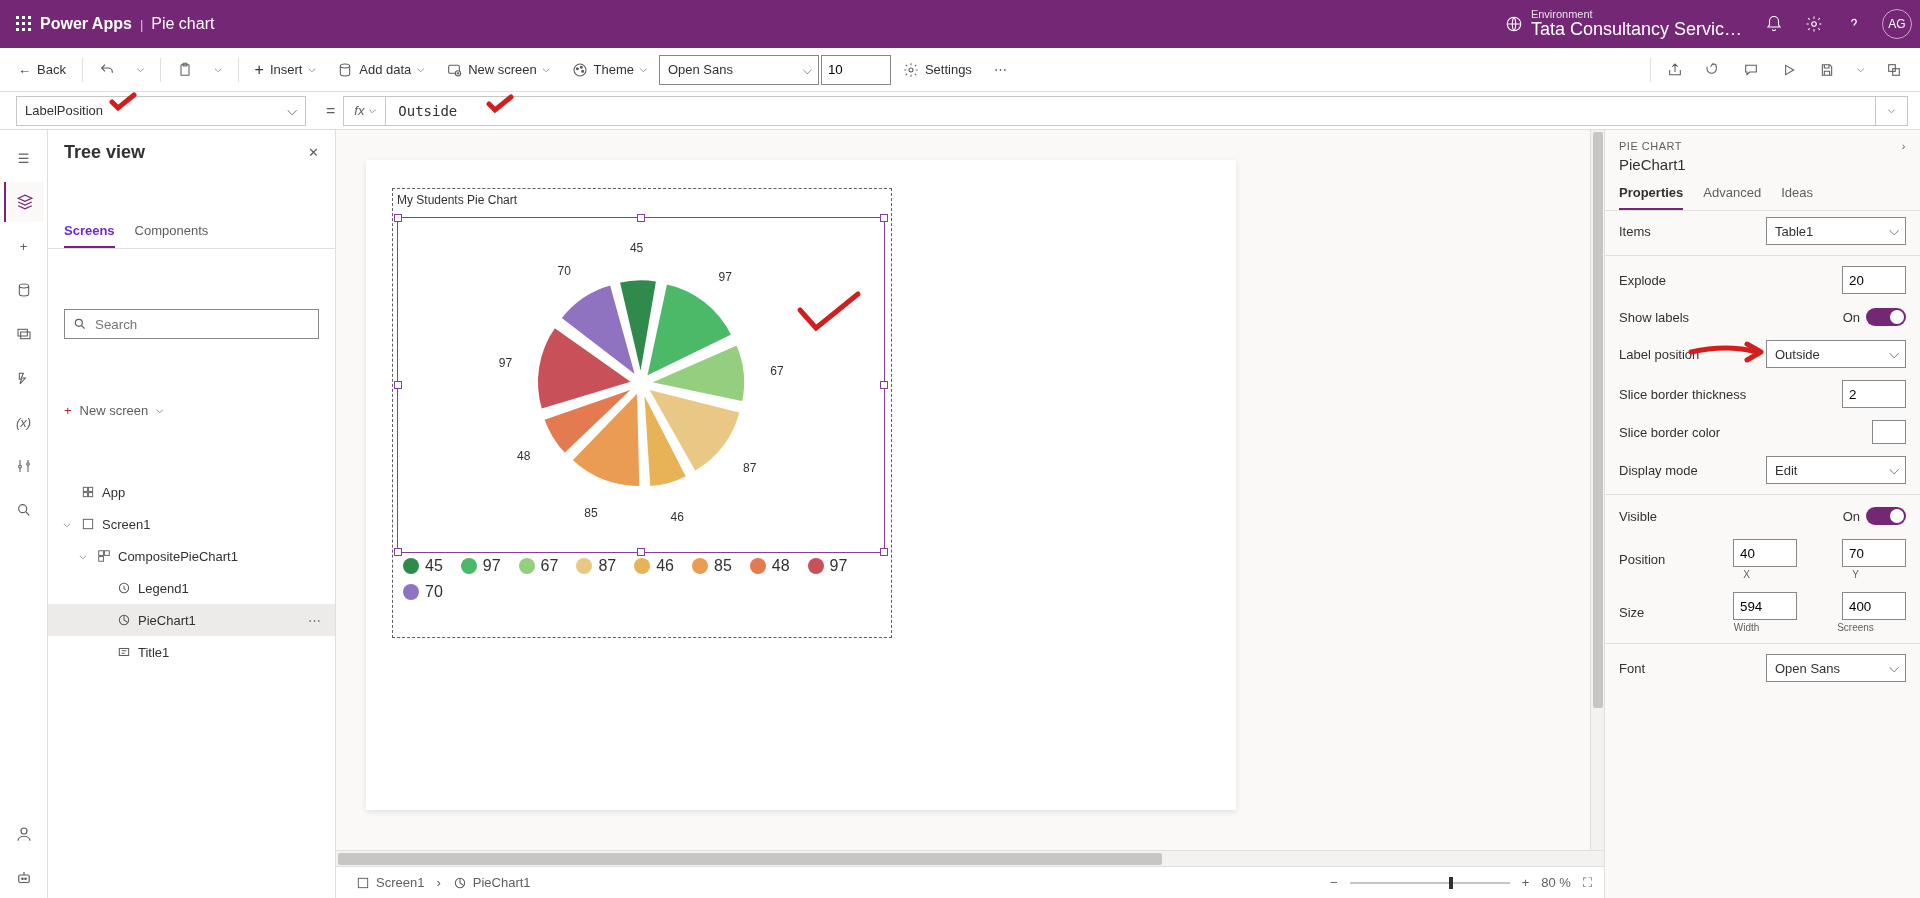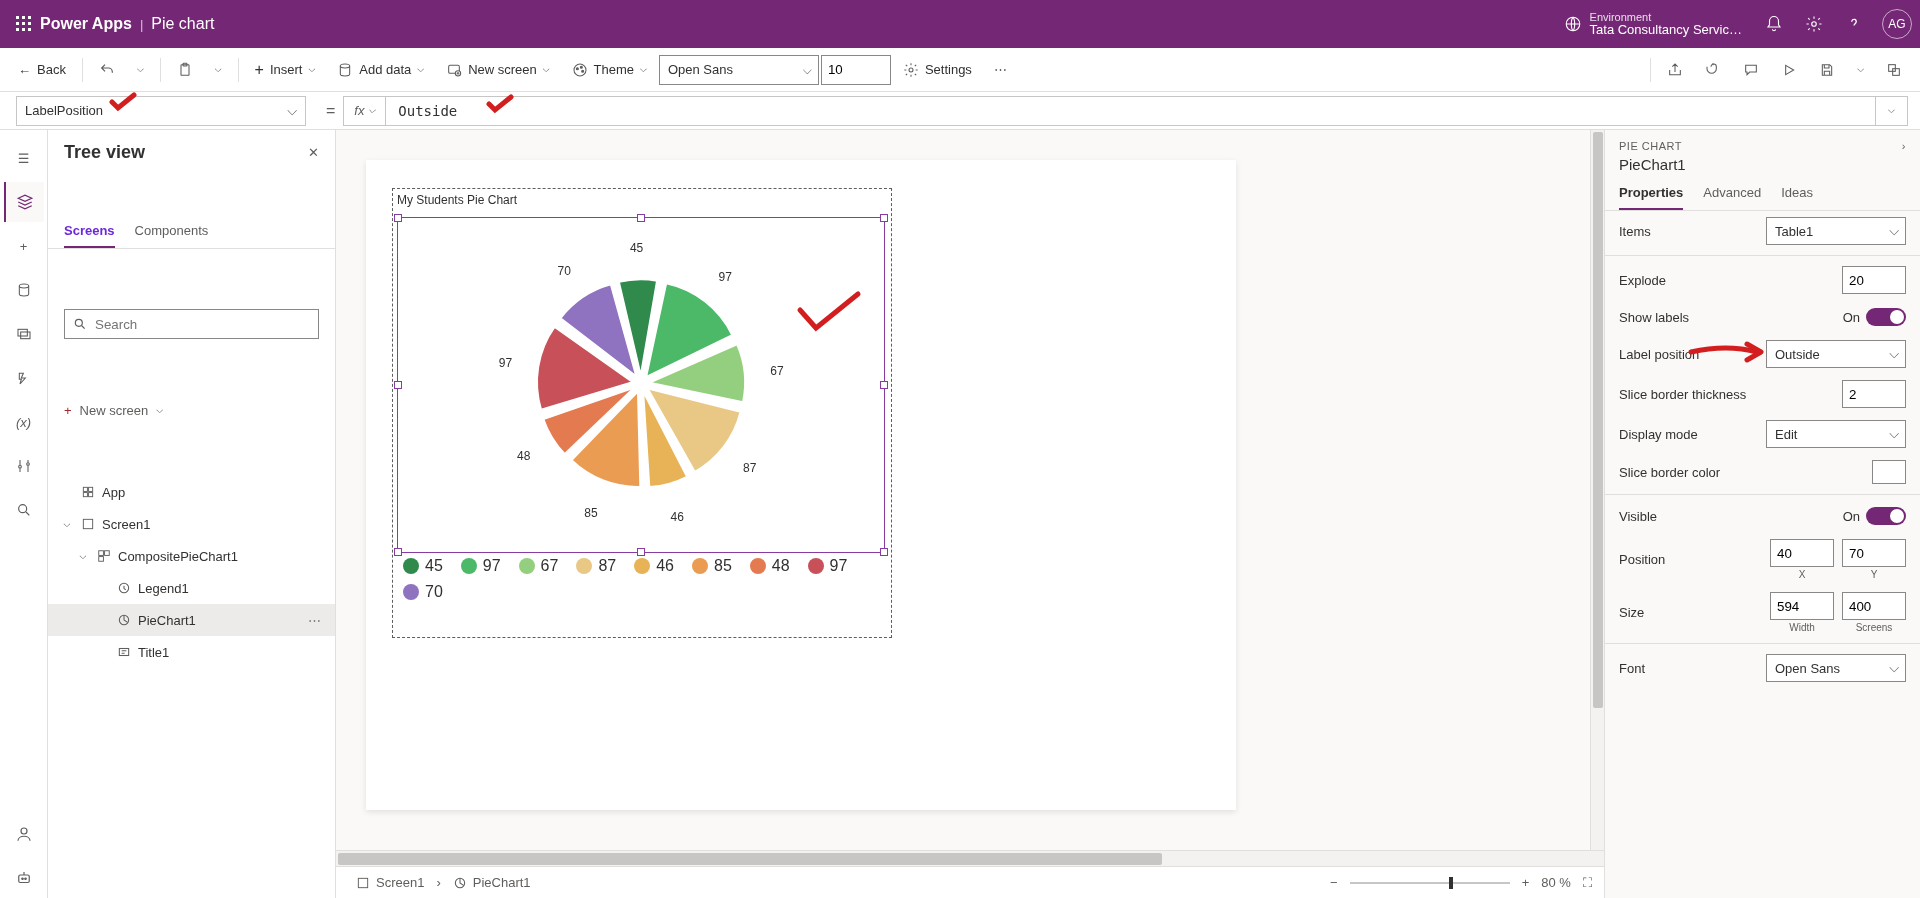--- a/index.html
+++ b/index.html
@@ -8,21 +8,21 @@
 
 .header { height: 48px; background: #742774; color: #fff; display: flex; align-items: center; padding: 0 8px; }
 .waffle { width: 32px; height: 32px; display: flex; align-items: center; justify-content: center; cursor: pointer; }
 .brand { font-size: 16px; font-weight: 600; margin-left: 0; }
 .brand-sep { margin: 0 8px; opacity: .7; }
 .brand-sub { font-size: 16px; }
 .header-spacer { flex: 1; }
 .env { display: flex; align-items: center; gap: 8px; margin-right: 12px; }
 .env-text { line-height: 1.1; }
 .env-text small { font-size: 11px; opacity: .85; display: block; }
-.env-text span { font-size: 13px; }
+.env-text span { font-size: 18px; }
 .hicon { width: 40px; height: 40px; display: flex; align-items: center; justify-content: center; cursor: pointer; }
 .avatar { width: 30px; height: 30px; border-radius: 50%; border: 1px solid rgba(255,255,255,.6); display: flex; align-items: center; justify-content: center; font-size: 12px; margin-left: 8px;}
 
 
 .cmdbar { height: 44px; border-bottom: 1px solid #e1dfdd; display: flex; align-items: center; padding: 0 8px; gap: 2px; }
 .cmd { display: flex; align-items: center; gap: 6px; padding: 0 10px; height: 32px; cursor: pointer; border-radius: 2px; color: #323130; }
 .vsep { width: 1px; height: 24px; background: #e1dfdd; margin: 0 4px; }
 .cmd-chev { font-size: 9px; color: #605e5c; }
 .font-sel { border: 1px solid #8a8886; height: 30px; padding: 0 22px 0 8px; width: 160px; position: relative; background: #fff; display: flex; align-items: center; }
 .font-sel::after { content: "⌵"; position: absolute; right: 6px; font-size: 12px; color: #605e5c; }
@@ -94,21 +94,21 @@
 .props-hdr { padding: 10px 14px 4px; display:flex; justify-content:space-between; align-items:center; color:#605e5c; font-size:11px; letter-spacing:.5px;}
 .props-name { padding: 0 14px 8px; font-size:15px; }
 .props-tabs { display:flex; gap:20px; padding: 4px 14px 0; border-bottom:1px solid #e1dfdd; font-size:13px;}
 .props-tab { padding-bottom:8px; color:#605e5c; cursor:pointer;}
 .props-tab.active { color:#323130; border-bottom:2px solid #742774; font-weight:600;}
 .prow { display:flex; align-items:center; justify-content:space-between; padding: 6px 14px; min-height:34px;}
 .prow:first-of-type { margin-top:6px;}
 .prow label { color:#323130; }
 .pselect { height:28px; border:1px solid #8a8886; background:#fff; padding: 0 22px 0 8px; min-width:140px; position:relative; display:flex; align-items:center;}
 .pselect::after { content:"⌵"; position:absolute; right:6px; color:#605e5c;}
-.pinput { height:28px; border:1px solid #8a8886; background:#fff; padding:0 6px; width:64px;}
+.pinput { height:28px; border:1px solid #8a8886; background:#fff; padding:0 6px; width:64px;margin-left:37px;}
 .toggle { width:40px; height:18px; border-radius:10px; background:#742774; position:relative; cursor:pointer;}
 .toggle::after { content:""; position:absolute; right:2px; top:2px; width:14px; height:14px; background:#fff; border-radius:50%;}
 .toggle-wrap { display:flex; align-items:center; gap:6px;}
 .psep { height:1px; background:#e1dfdd; margin: 4px 0;}
 .xywrap { display:flex; gap:8px;}
 .xycol { display:flex; flex-direction:column; align-items:center; gap:2px;}
 .xycol small { font-size:10px; color:#605e5c;}
 .color-sw { width:34px; height:24px; border:1px solid #8a8886; background:#fff; position:relative;}
 .color-sw.font { background:#fff;}
 .color-sw.font::before { content:"A"; position:absolute; left:9px; top:-1px; font-size:14px; font-weight:bold; color:#323130;}
@@ -598,28 +598,28 @@
       <div class="redarrow" style="left:82px; top:4px;"><svg width="78" height="26">
             <path d="M4 14 Q40 6 70 14" stroke="#d21e1e" stroke-width="5" fill="none" stroke-linecap="round"></path>
             <path d="M60 6 L74 14 L60 22" stroke="#d21e1e" stroke-width="5" fill="none" stroke-linecap="round" stroke-linejoin="round"></path>
           </svg></div>
     </div>
     <div class="prow">
         <label>Slice border thickness</label>
         <input class="pinput" value="2" style="">
       </div>
     <div class="prow">
+        <label>Slice border color</label>
+        <div class="color-sw"></div>
+      </div>
+    <div class="prow">
         <label>Display mode</label>
         <div class="pselect">
           <span>Edit</span>
         </div>
-      </div>
-    <div class="prow">
-        <label>Slice border color</label>
-        <div class="color-sw"></div>
       </div>
     <div class="psep"></div>
     <div class="prow">
         <label>Visible</label>
         <div class="toggle-wrap">
           <span>On</span>
           <div class="toggle"></div>
         </div>
       </div>
     <div class="prow">

